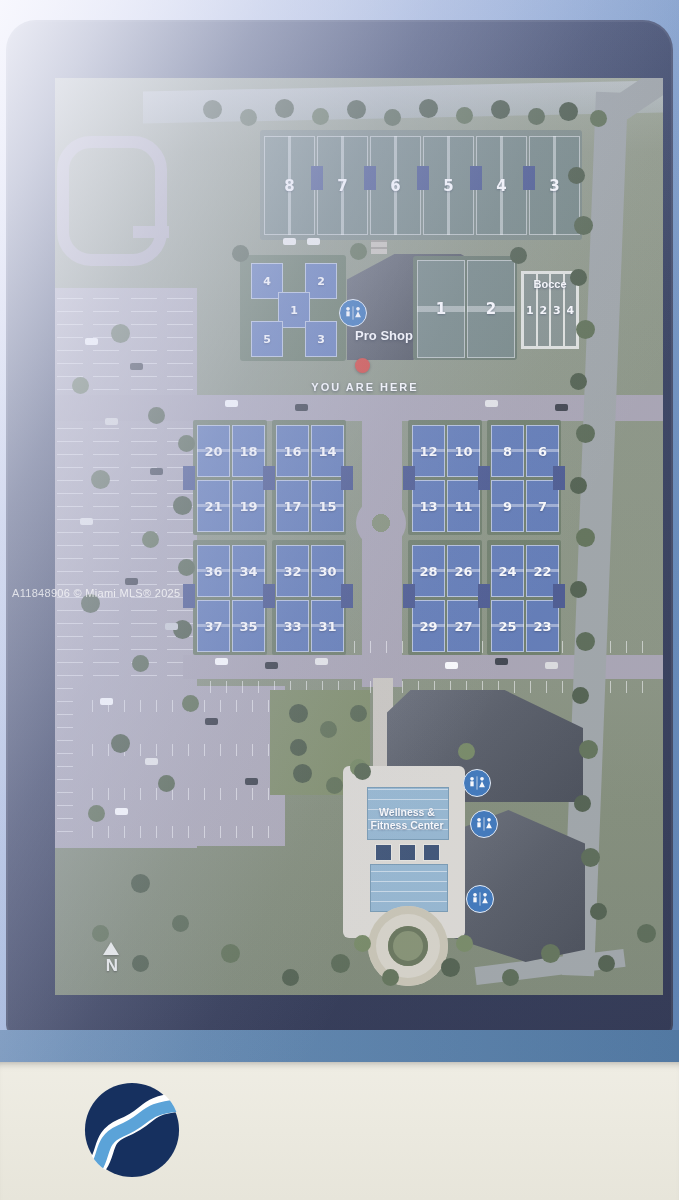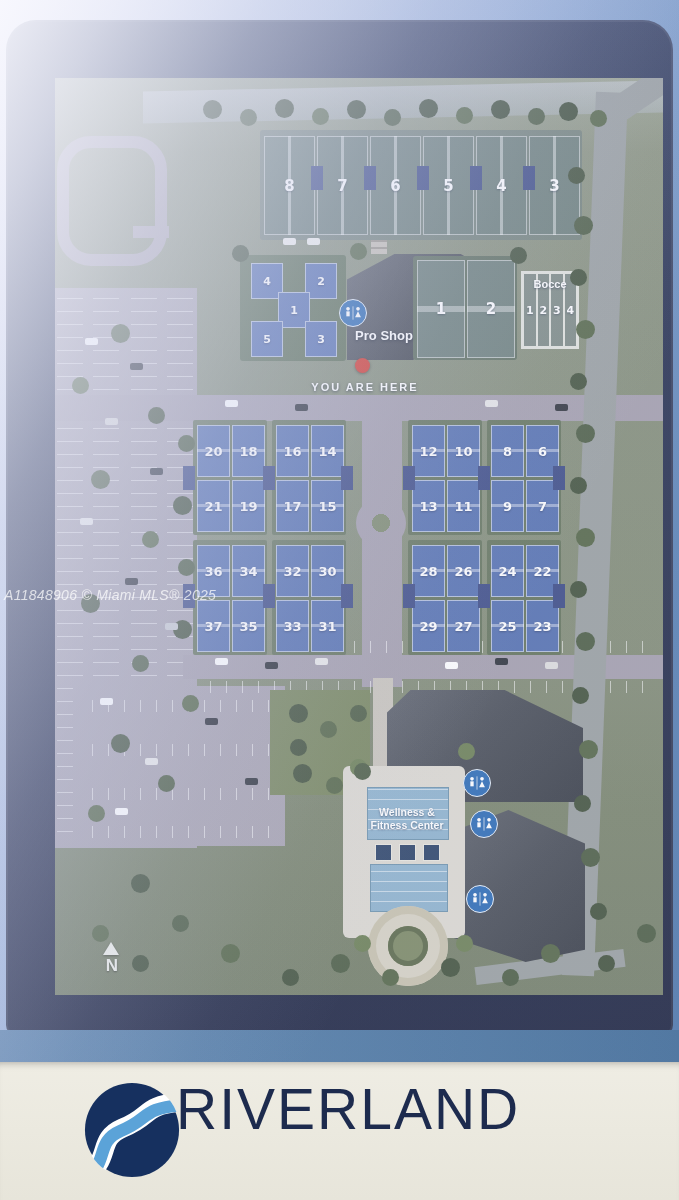--- a/index.html
+++ b/index.html
@@ -130,21 +130,21 @@
       border-right:8px solid transparent;border-bottom:13px solid #eef0ea;
       filter:drop-shadow(0 1px 1px rgba(0,0,0,.4));}
   .north-n{left:42px;top:878px;width:30px;text-align:center;color:#eef0ea;font-size:17px;font-weight:bold;
       text-shadow:0 1px 2px rgba(0,0,0,.45);}
   
   .glare{left:0;top:0;width:679px;height:1062px;pointer-events:none;z-index:8;
     background:linear-gradient(117deg,rgba(248,248,254,.95) 0%,rgba(240,241,251,.82) 9%,
       rgba(224,227,244,.58) 22%,rgba(206,211,237,.36) 36%,rgba(196,201,231,.16) 50%,
       rgba(196,201,231,.05) 60%,rgba(196,201,231,0) 70%),
       linear-gradient(180deg,rgba(198,203,228,.14),rgba(198,203,228,.14));}
-  .watermark{left:4px;top:587px;color:rgba(255,255,255,.72);font-size:14px;letter-spacing:.3px;z-index:9;font-style:italic;}
+  .watermark{left:12px;top:587px;color:rgba(255,255,255,.72);font-size:11px;letter-spacing:.3px;z-index:9;}
   
   .logo-panel{left:0;top:1062px;width:679px;height:138px;background:linear-gradient(180deg,#efede4,#e7e5da);
       box-shadow:inset 0 7px 9px -7px rgba(0,0,0,.35);z-index:10;}
   .logo-mark{left:84px;top:20px;width:96px;height:96px;border-radius:50%;overflow:hidden;}
   .logo-name{left:176px;top:14px;width:470px;color:#1d2b4e;font-size:57px;letter-spacing:2px;
       font-family:"Liberation Sans",sans-serif;}
   .logo-tagline{left:182px;top:84px;width:460px;color:#25324f;font-size:23px;letter-spacing:6.5px;}
 </style>
 </head>
 <body>
@@ -431,14 +431,13 @@
 <div class="abs blue-strip"></div>
 
 <div class="abs logo-panel">
   <div class="abs logo-mark">
     <svg width="96" height="96" viewBox="0 0 100 100">
       <circle cx="50" cy="50" r="49" fill="#16305f"></circle>
       <path d="M0,98 C30,82 12,60 40,48 C72,35 60,25 100,21" stroke="#ffffff" stroke-width="20" fill="none"></path>
       <path d="M-2,102 C28,86 10,63 38,51 C70,38 58,28 102,24" stroke="#5ba3d8" stroke-width="13" fill="none"></path>
     </svg>
   </div>
-  <div class="abs logo-name">RIVERLAND</div>
 </div>
 
 </body></html>

